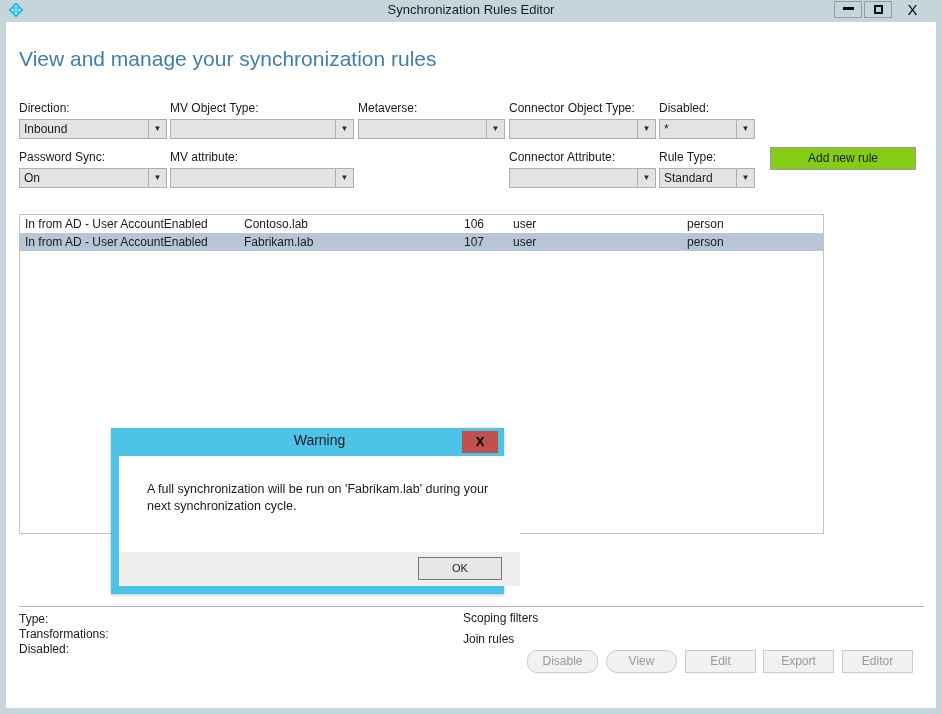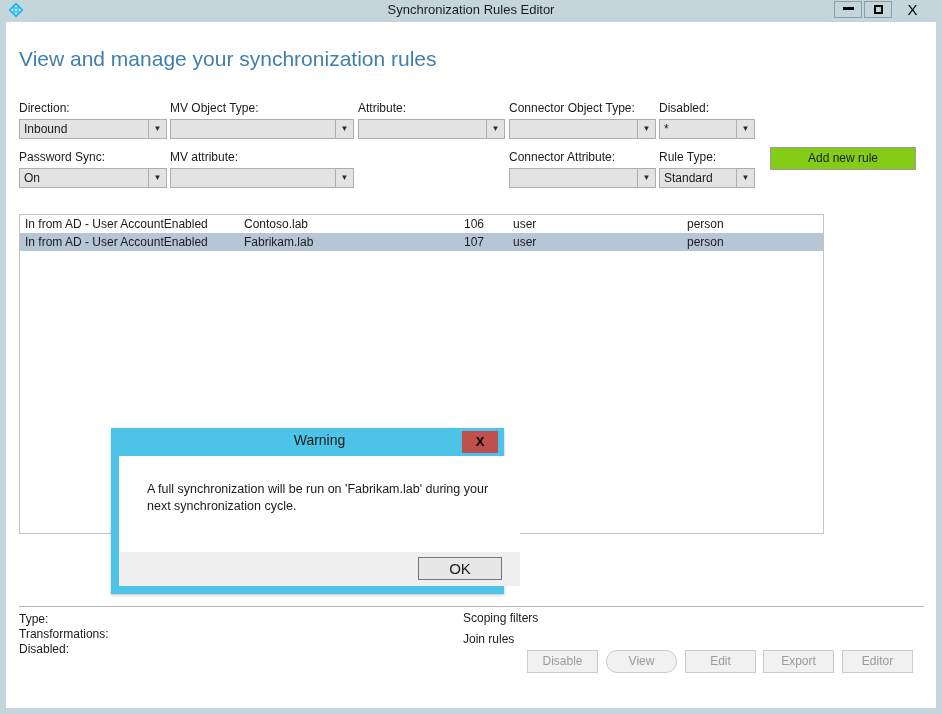--- a/index.html
+++ b/index.html
@@ -314,21 +314,21 @@
   }
   #dlg-ok {
     position: absolute;
     right: 18px;
     top: 5px;
     width: 84px;
     height: 23px;
     background: #e7e7e7;
     border: 1px solid #767676;
     box-sizing: border-box;
-    font-size: 15px;
+    font-size: 11px;
     color: #1b1b1b;
     font-family: "Liberation Sans", sans-serif;
     line-height: 21px;
     text-align: center;
     padding: 0;
   }
 </style>
 </head>
 <body>
 
@@ -361,21 +361,21 @@
       <span class="cval">Inbound</span>
       <span class="carrow">▼</span>
     </div>
 
     <div class="field-label" style="left:164px; top:79px;">MV Object Type:</div>
     <div class="combo" style="left:164px; top:97px; width:184px;">
       <span class="cval"></span>
       <span class="carrow">▼</span>
     </div>
 
-    <div class="field-label" style="left:352px; top:79px;">Attribute:</div>
+    <div class="field-label" style="left:352px; top:79px;">Metaverse:</div>
     <div class="combo" style="left:352px; top:97px; width:147px;">
       <span class="cval"></span>
       <span class="carrow">▼</span>
     </div>
 
     <div class="field-label" style="left:503px; top:79px;">Connector Object Type:</div>
     <div class="combo" style="left:503px; top:97px; width:147px;">
       <span class="cval"></span>
       <span class="carrow">▼</span>
     </div>
@@ -433,21 +433,21 @@
 
     <div id="detail-sep"></div>
 
     <div class="detail-left" style="top:590px;">Type:</div>
     <div class="detail-left" style="top:605px;">Transformations:</div>
     <div class="detail-left" style="top:620px;">Disabled:</div>
 
     <div class="detail-right" style="top:589px;">Scoping filters</div>
     <div class="detail-right" style="top:610px;">Join rules</div>
 
-    <button class="botbtn" style="left:521px;">Disable</button>
+    <button class="botbtn" style="left:521px;border-radius:10px;">Disable</button>
     <button class="botbtn" style="left:600px;border-radius:11px;">View</button>
     <button class="botbtn" style="left:679px;">Edit</button>
     <button class="botbtn" style="left:757px;">Export</button>
     <button class="botbtn" style="left:836px;">Editor</button>
 
   </div>
 
   <div id="dialog">
     <div id="dlg-title">Warning</div>
     <button id="dlg-close">X</button>

